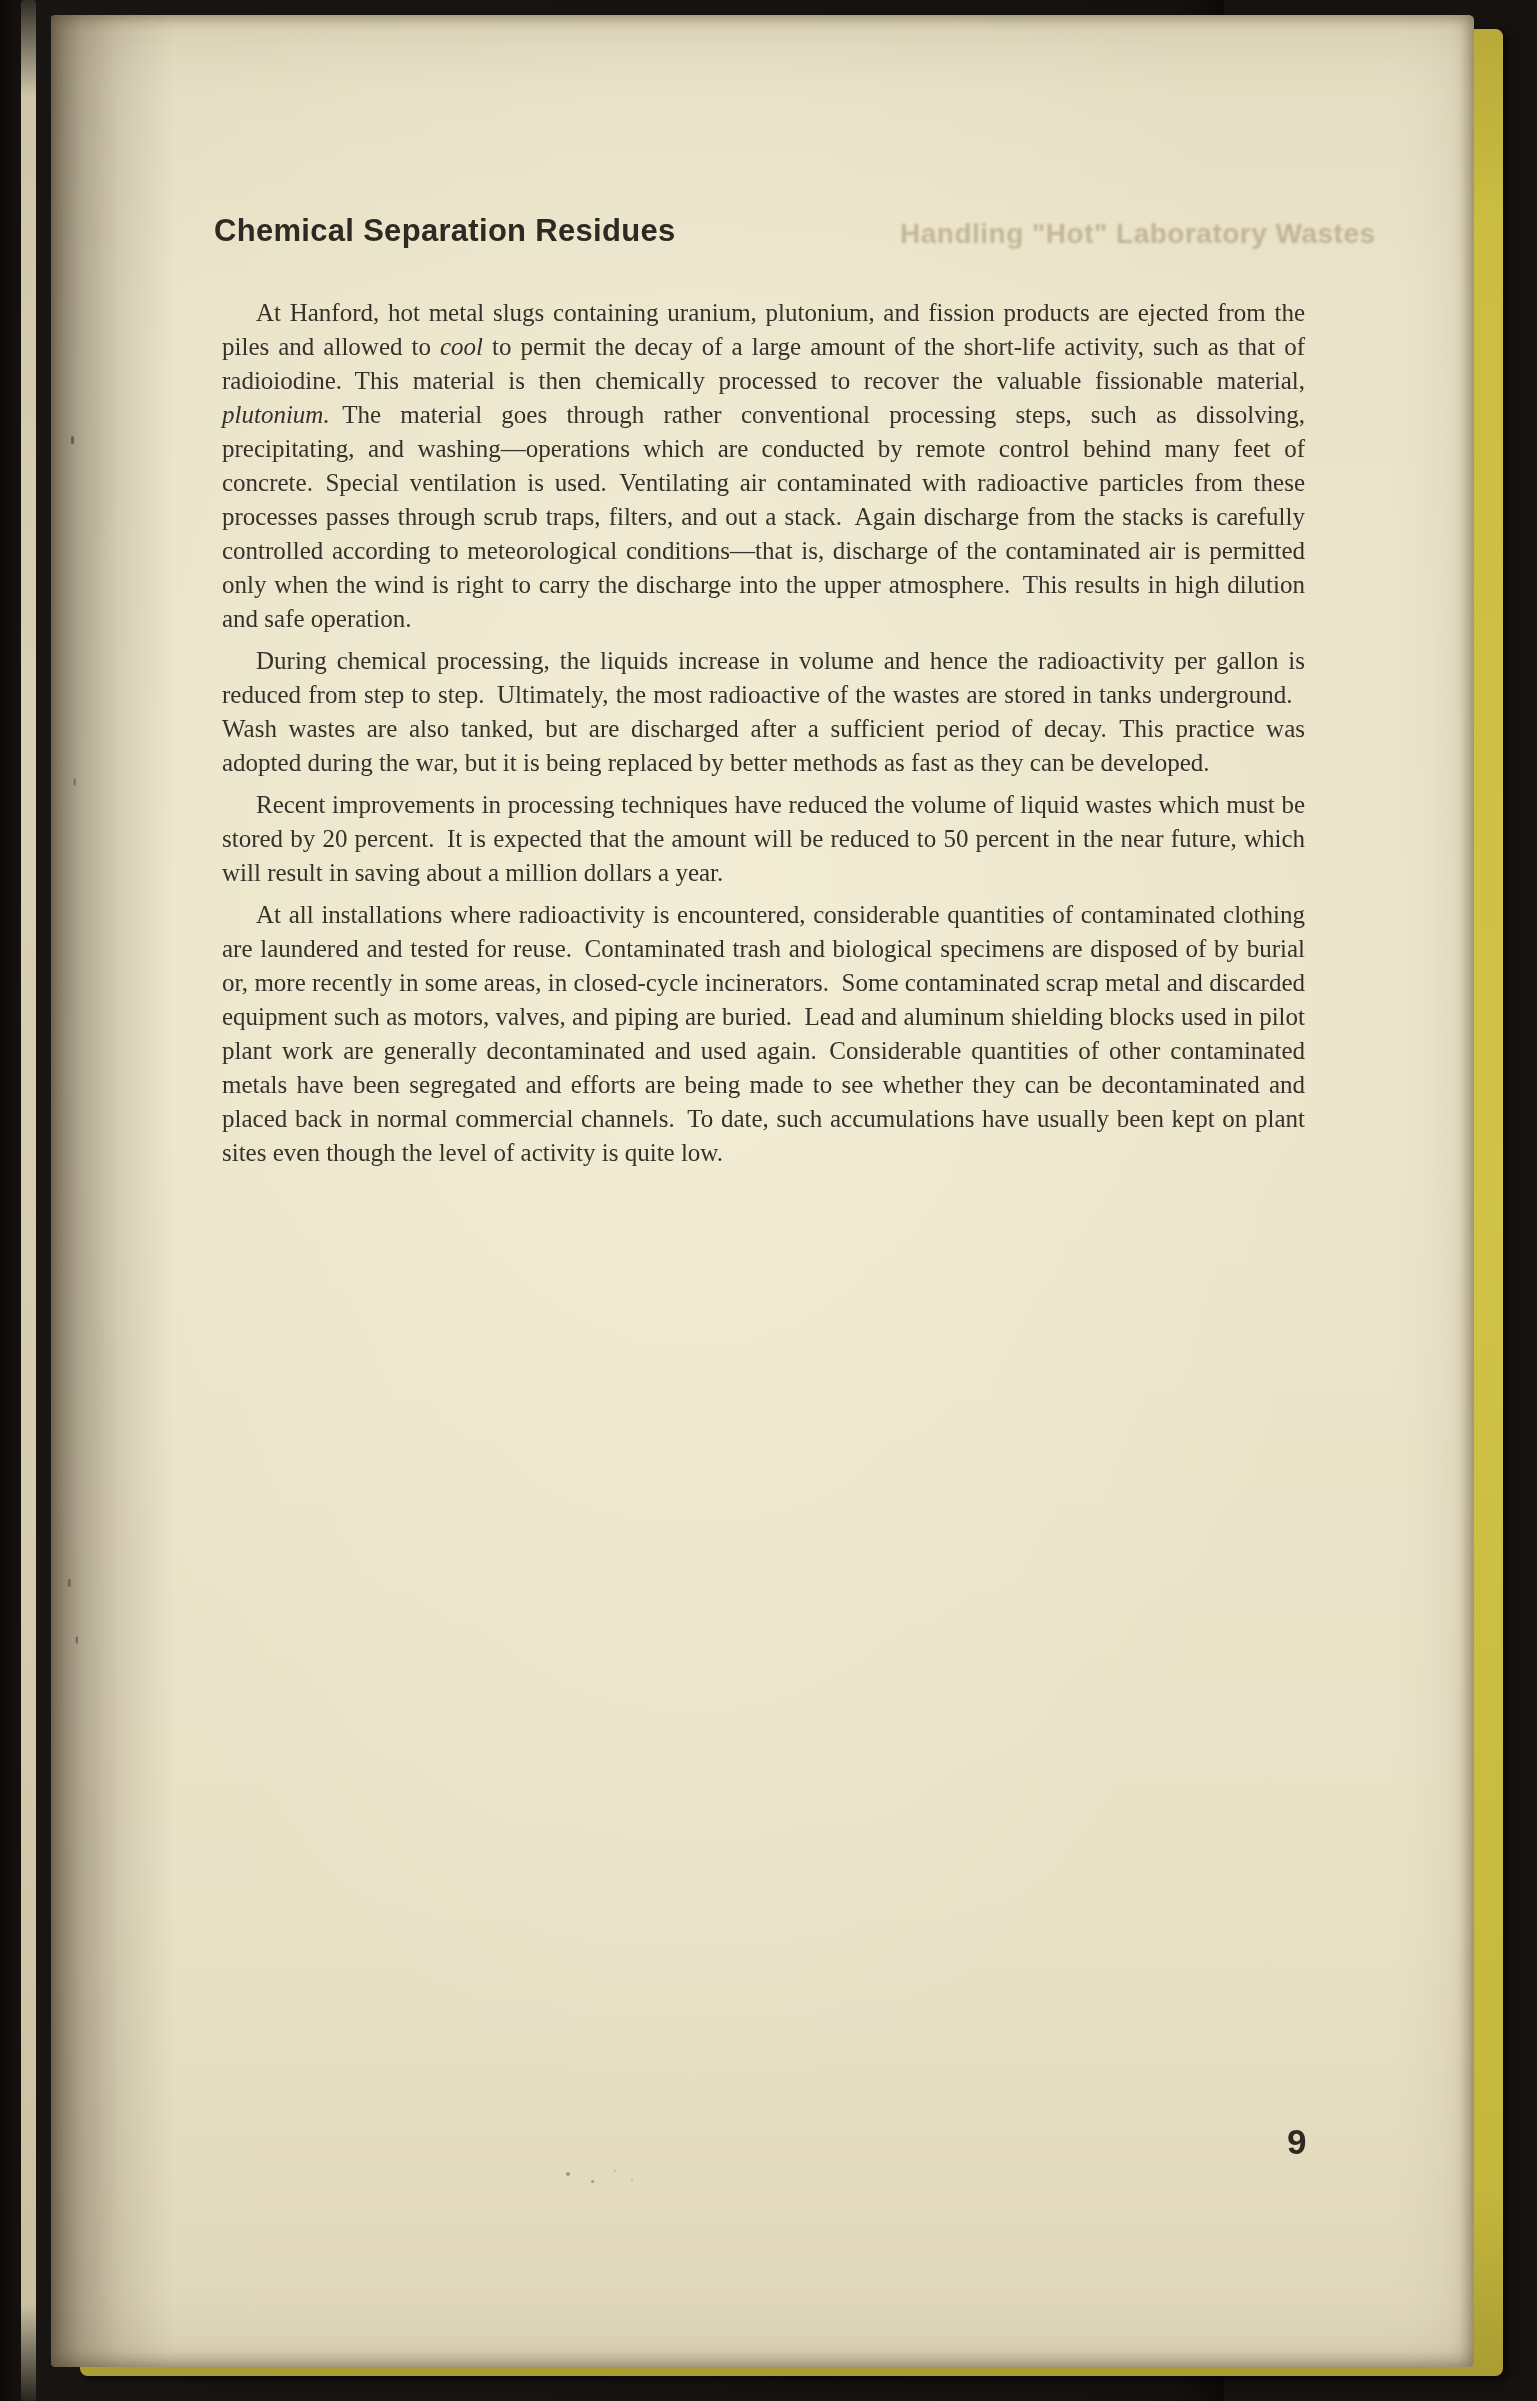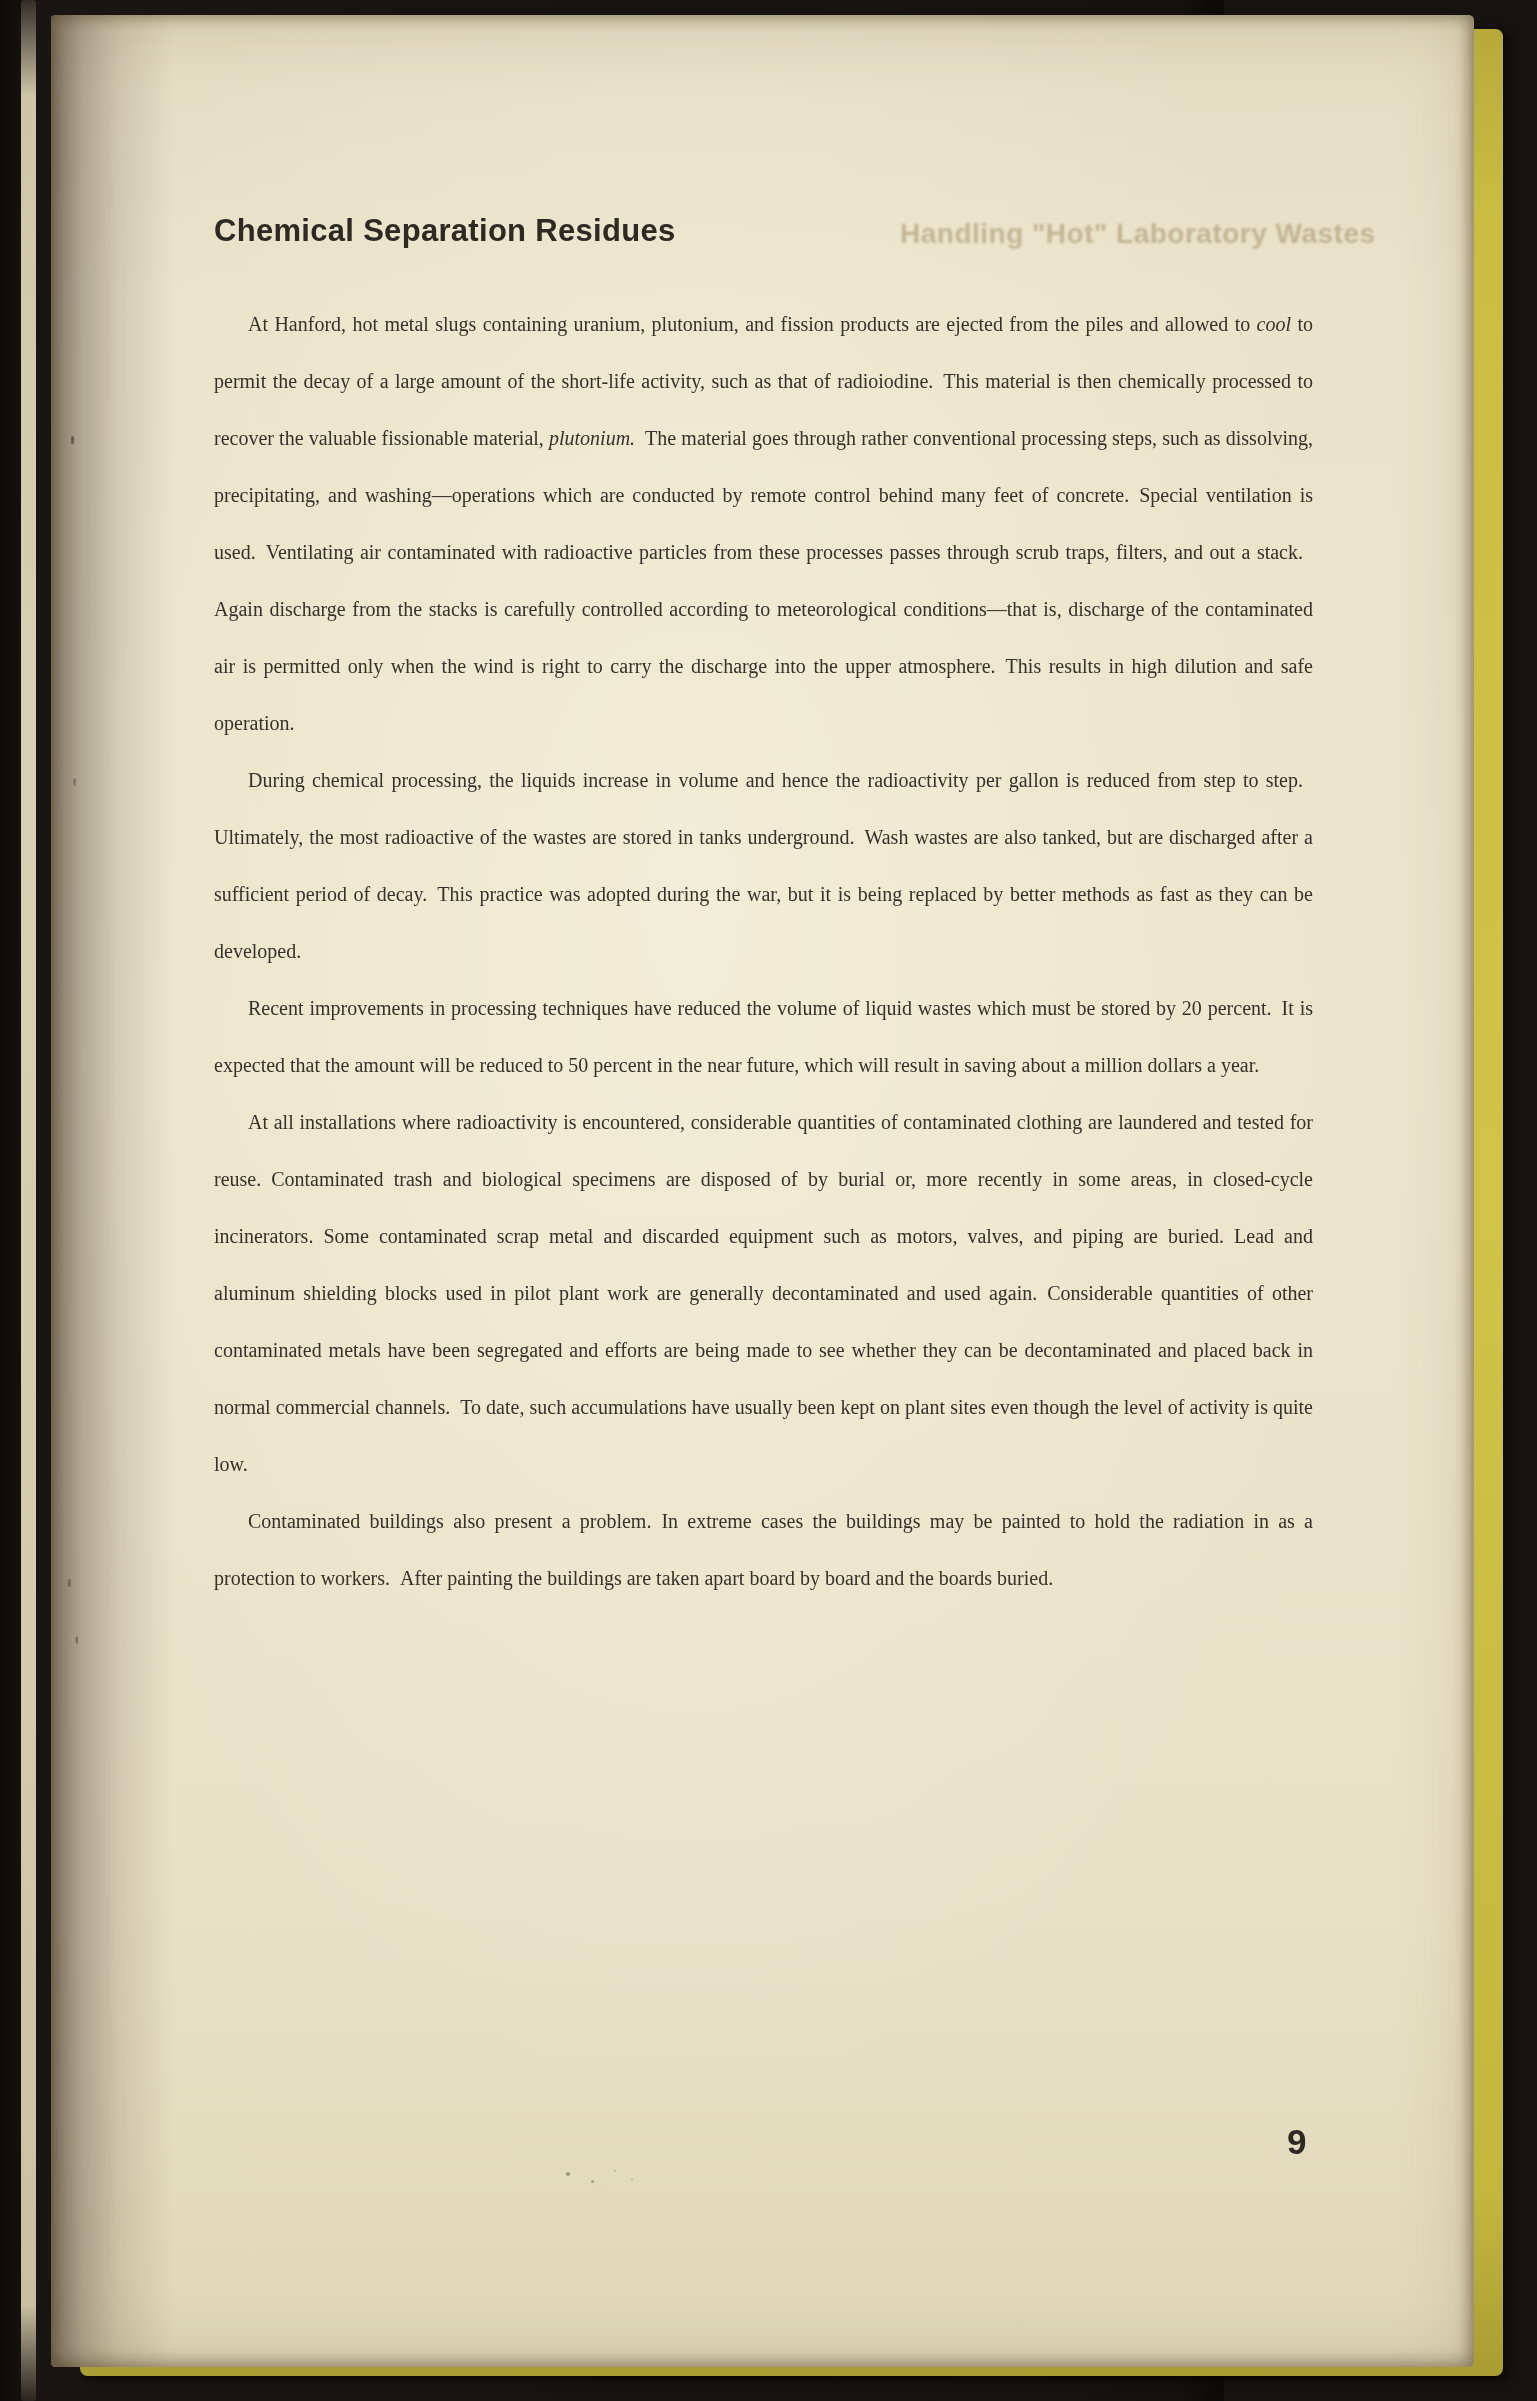--- a/index.html
+++ b/index.html
@@ -108,23 +108,23 @@
     font-weight: bold;
     font-size: 31px;
     color: #2e2a23;
     letter-spacing: 0.3px;
     margin: 0 0 47px 0;
   }
   .section + .section .heading {
     margin-top: 109px;
   }
   .para {
-    margin: 0;
-    font-size: 20px;
-    line-height: 57px;
+    margin: 8px;
+    font-size: 25px;
+    line-height: 34px;
     text-align: justify;
     text-indent: 34px;
     color: #36312a;
   }
   .italic { font-style: italic; }
   .page-number {
     position: absolute;
     left: 1236px;
     top: 2107px;
     font-family: "Liberation Sans", sans-serif;
@@ -177,21 +177,20 @@
 
     <div class="content" id="sections">
         <section class="section">
           <h2 class="heading">Chemical Separation Residues</h2>
           <p class="para"><span>At Hanford, hot metal slugs containing uranium, plutonium, and fission products are ejected from the piles and allowed to </span><span class="italic">cool</span><span> to permit the decay of a large amount of the short-life activity, such as that of radioiodine. This material is then chemically processed to recover the valuable fissionable material, </span><span class="italic">plutonium.</span><span> The material goes through rather conventional processing steps, such as dissolving, precipitating, and washing—operations which are conducted by remote control behind many feet of concrete. Special ventilation is used. Ventilating air contaminated with radioactive particles from these processes passes through scrub traps, filters, and out a stack. Again discharge from the stacks is carefully controlled according to meteorological conditions—that is, discharge of the contaminated air is permitted only when the wind is right to carry the discharge into the upper atmosphere. This results in high dilution and safe operation.</span></p>
           <p class="para"><span>During chemical processing, the liquids increase in volume and hence the radioactivity per gallon is reduced from step to step. Ultimately, the most radioactive of the wastes are stored in tanks underground. Wash wastes are also tanked, but are discharged after a sufficient period of decay. This practice was adopted during the war, but it is being replaced by better methods as fast as they can be developed.</span></p>
           <p class="para"><span>Recent improvements in processing techniques have reduced the volume of liquid wastes which must be stored by 20 percent. It is expected that the amount will be reduced to 50 percent in the near future, which will result in saving about a million dollars a year.</span></p>
         </section>
         <section class="section">
           <p class="para"><span>At all installations where radioactivity is encountered, considerable quantities of contaminated clothing are laundered and tested for reuse. Contaminated trash and biological specimens are disposed of by burial or, more recently in some areas, in closed-cycle incinerators. Some contaminated scrap metal and discarded equipment such as motors, valves, and piping are buried. Lead and aluminum shielding blocks used in pilot plant work are generally decontaminated and used again. Considerable quantities of other contaminated metals have been segregated and efforts are being made to see whether they can be decontaminated and placed back in normal commercial channels. To date, such accumulations have usually been kept on plant sites even though the level of activity is quite low.</span></p>
-          <p class="para"><span>Contaminated buildings also present a problem. In extreme cases the buildings may be painted to hold the radiation in as a protection to workers. After painting the buildings are taken apart board by board and the boards buried.</span></p>
         </section>
       </div>
 
     <div class="page-number">9</div>
 
     <div class="specks"></div>
     <div class="pencil-marks"></div>
 
     <div class="edge-shade"></div>
   </div>

